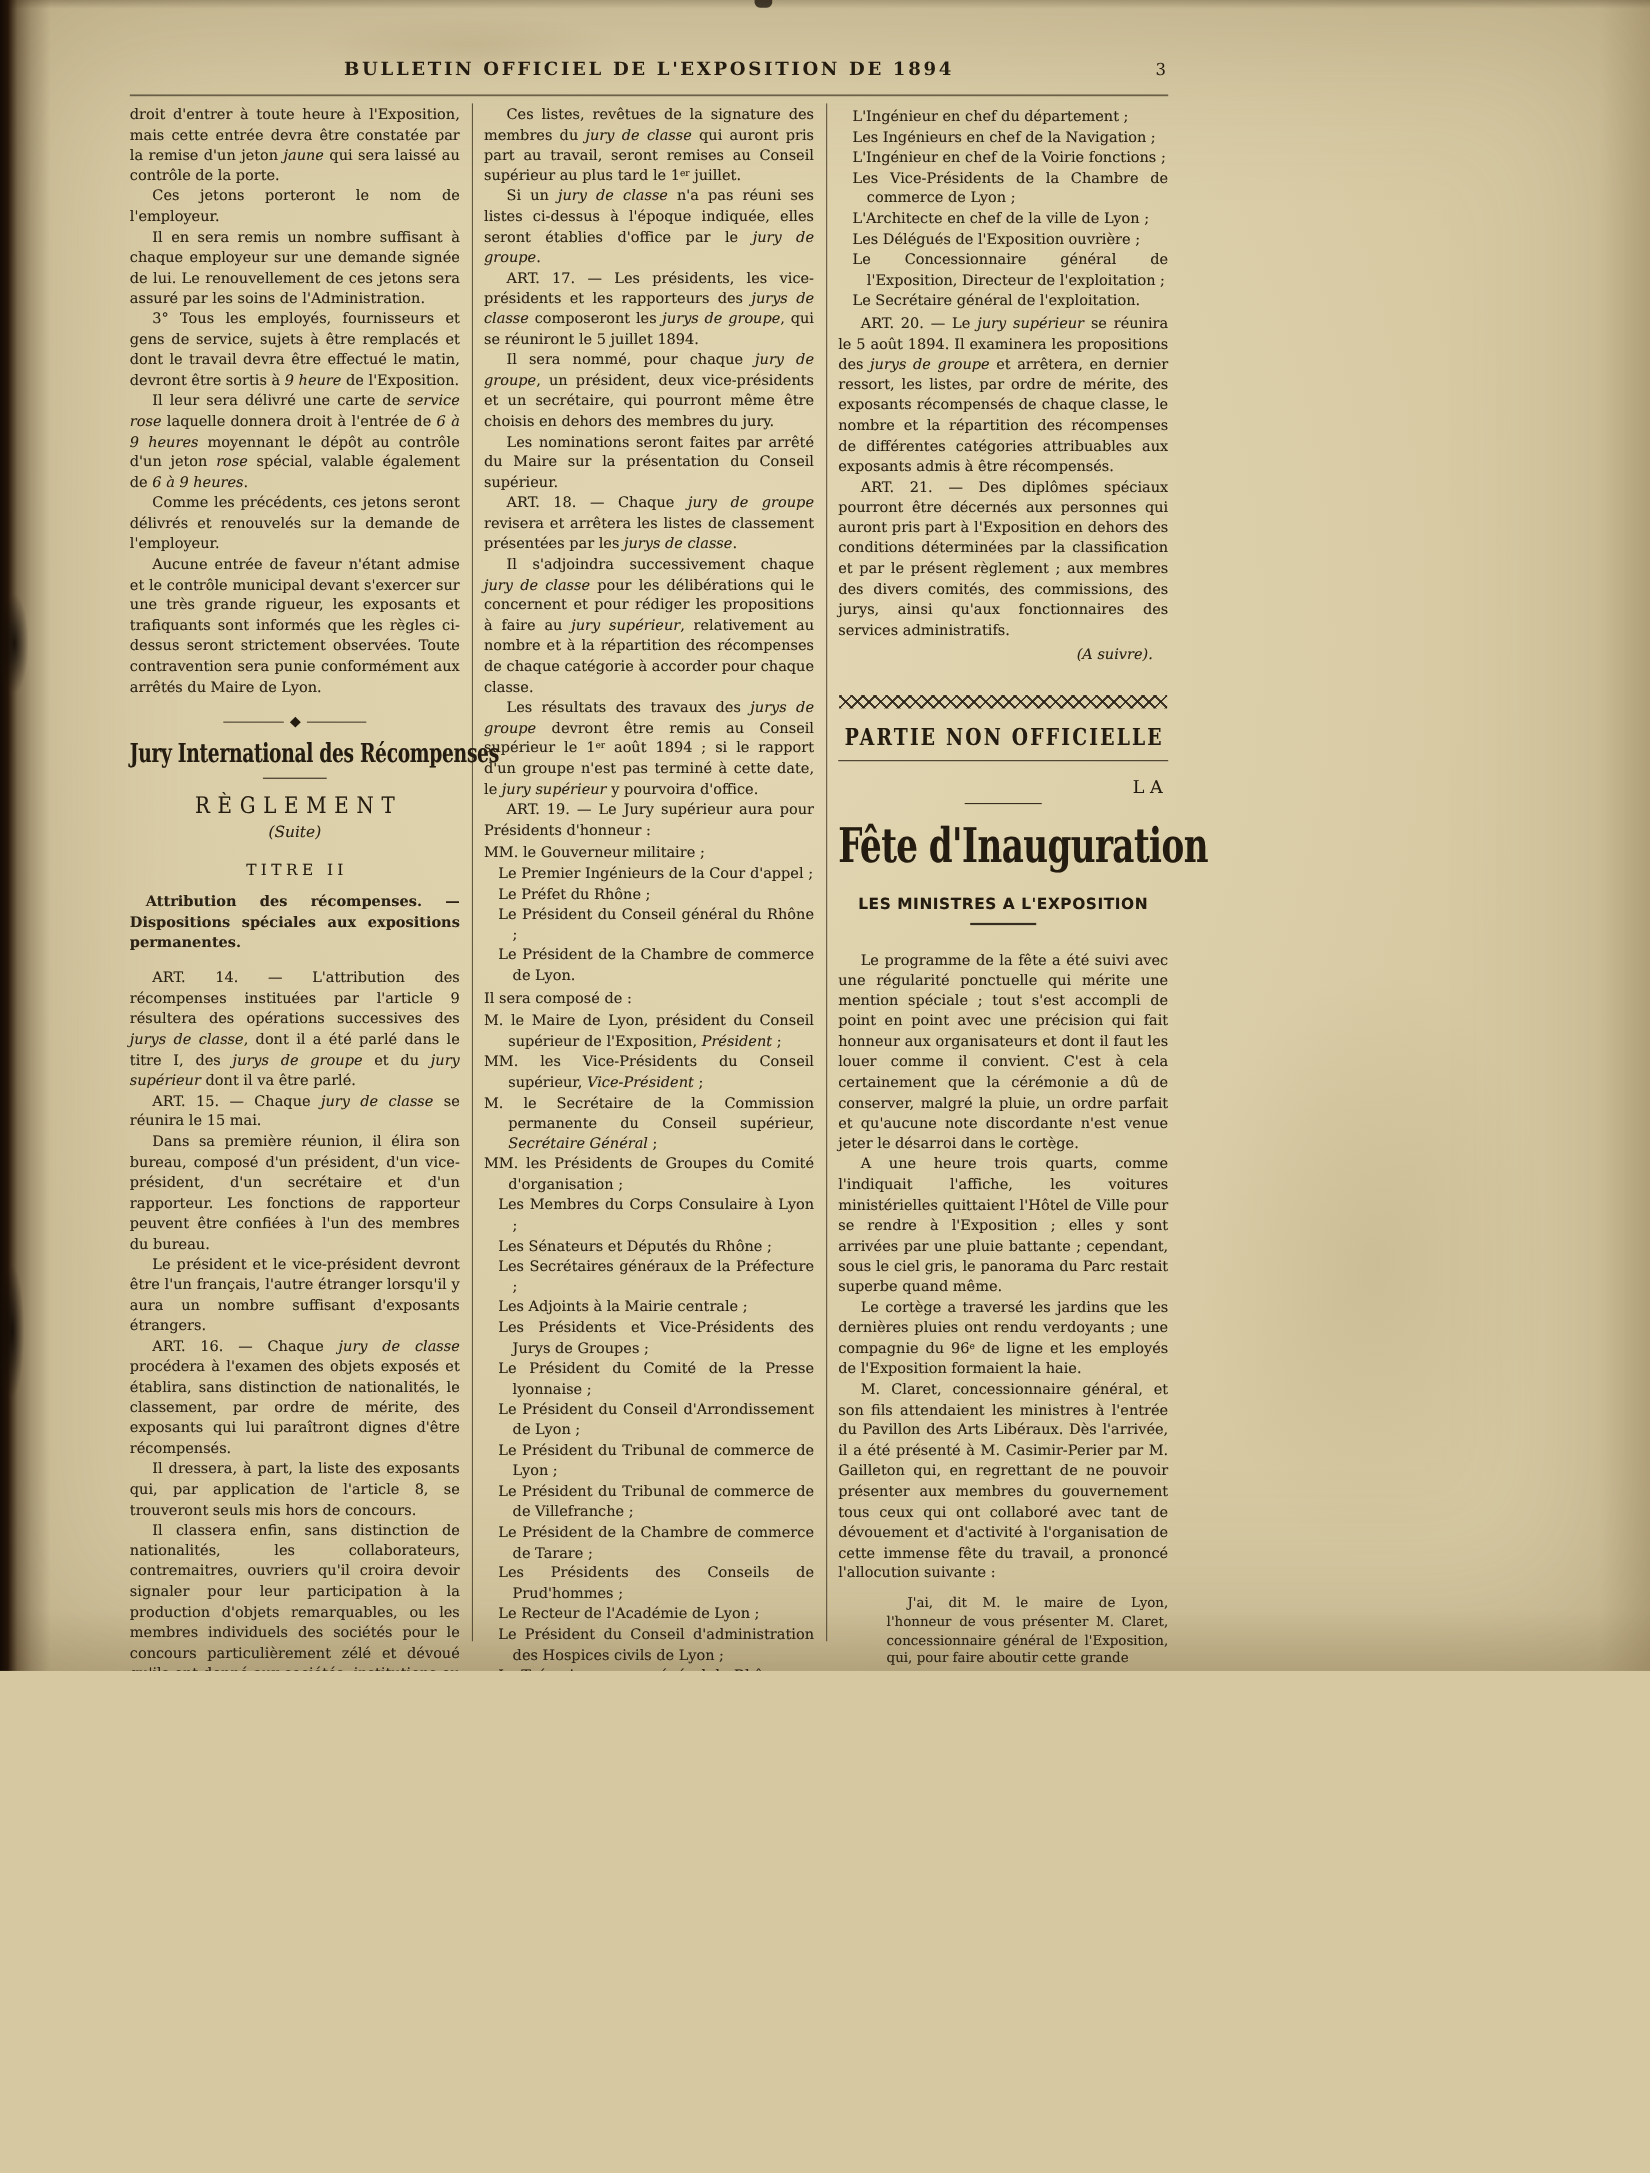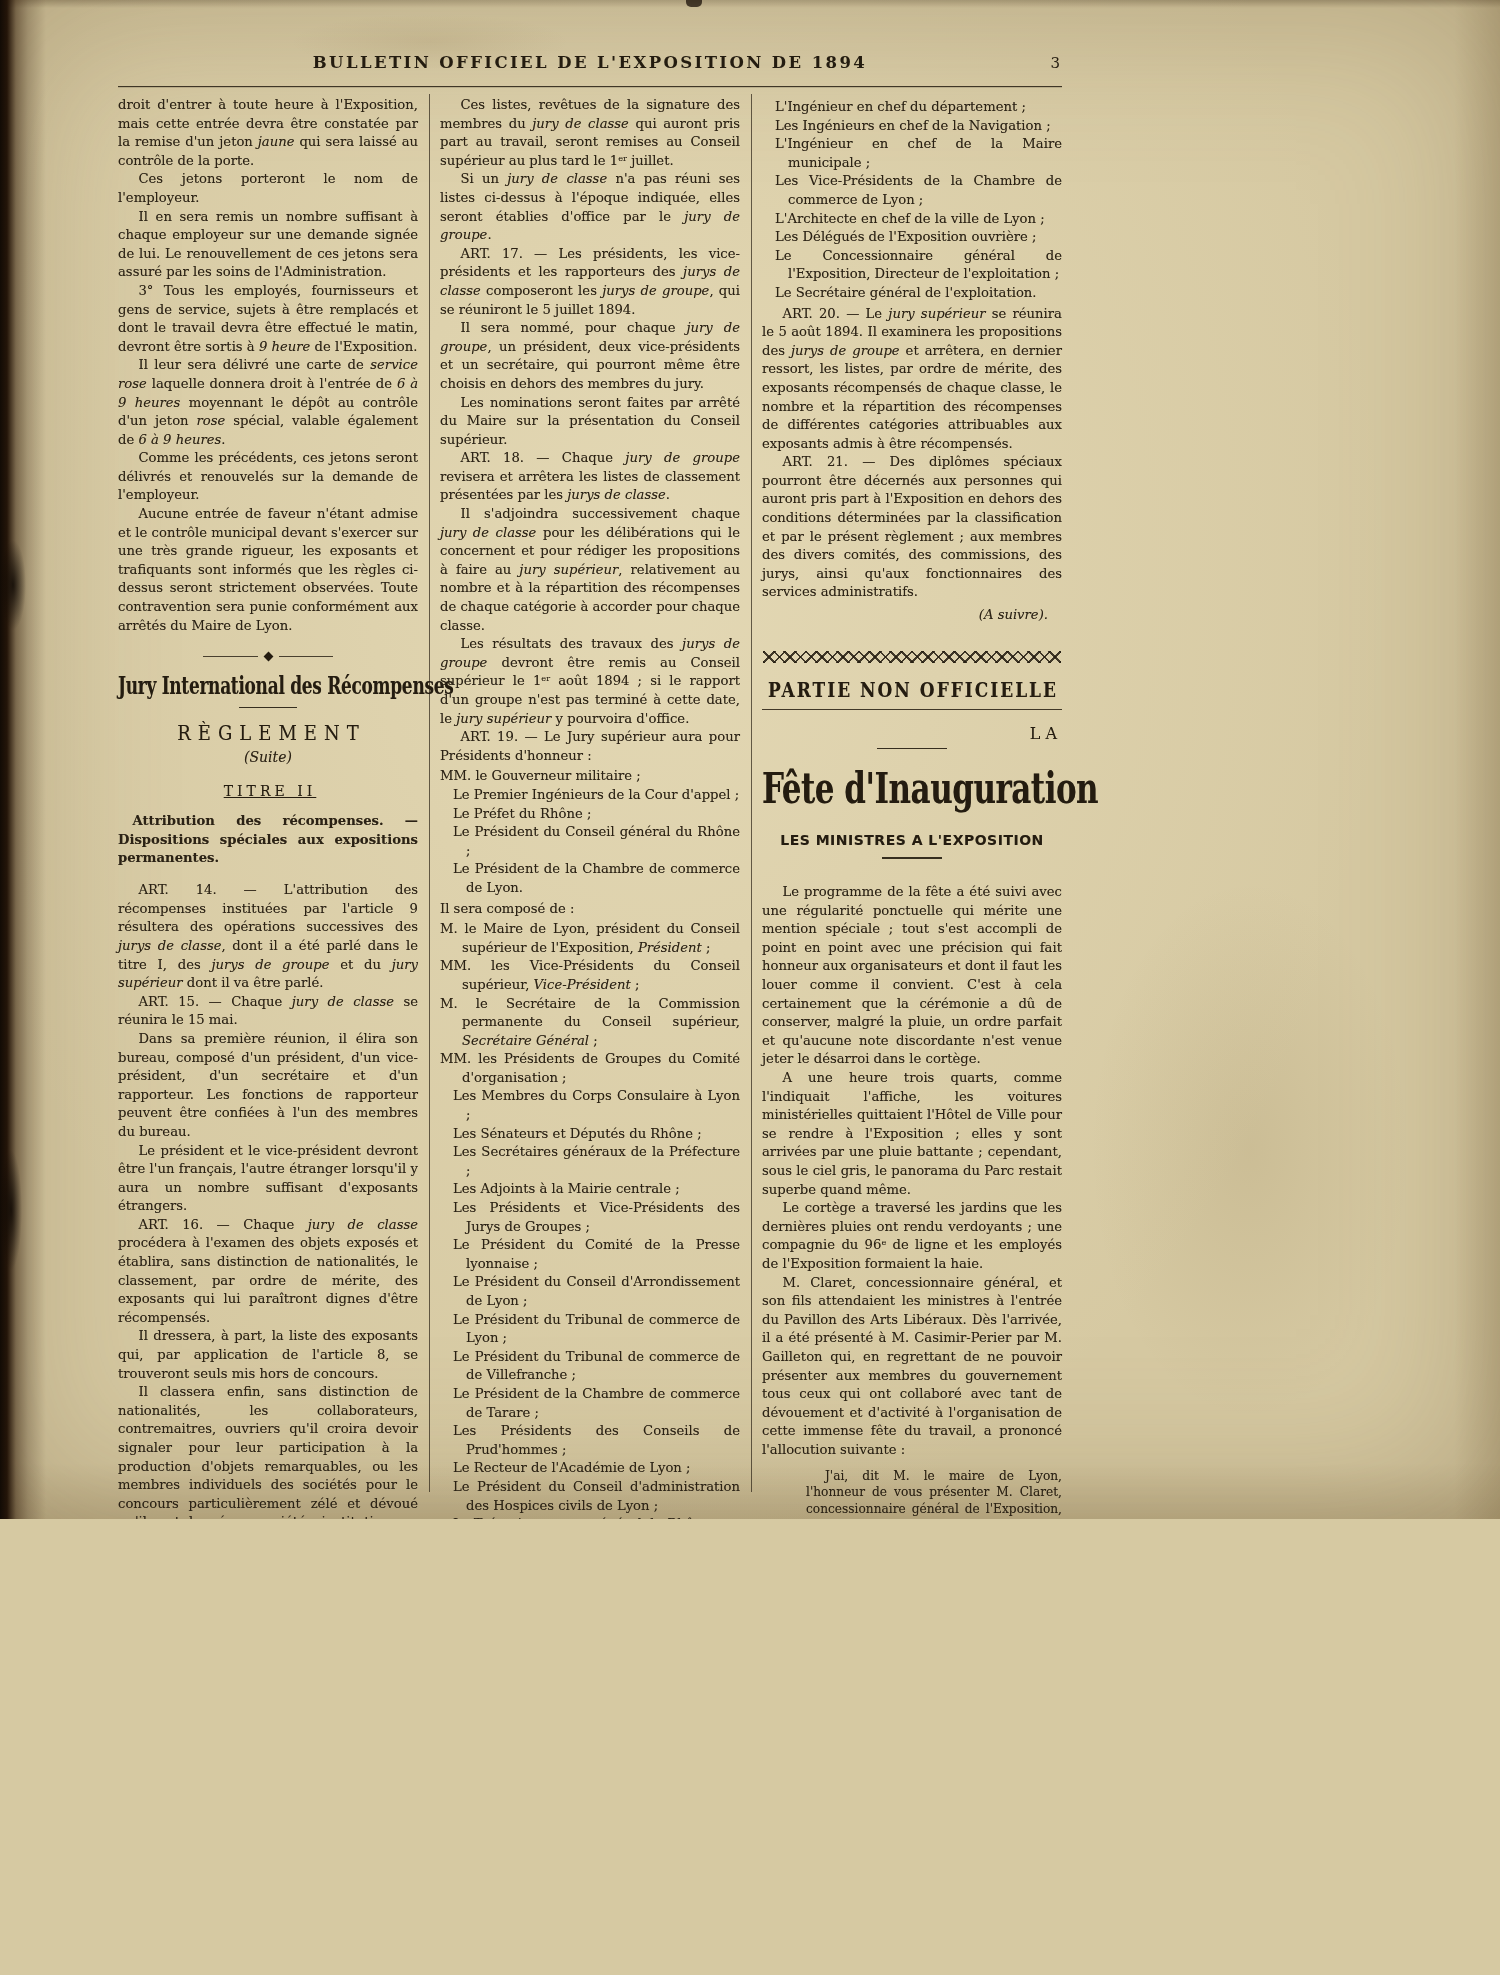--- a/index.html
+++ b/index.html
@@ -57,21 +57,21 @@
   .dline{flex:1;height:1px;background:rgba(36,28,16,.8);}
   .dsq{width:7px;height:7px;background:#241c10;transform:rotate(45deg);flex:0 0 auto;}
 
   .h-main{font-weight:bold;font-size:17px;line-height:1;text-align:center;margin:18px 0 12px;
           letter-spacing:-0.3px;color:#241c10;white-space:nowrap;transform:scaleY(1.4);}
   .rule-short{width:58px;height:1px;background:rgba(36,28,16,.9);margin:10px auto;}
   .rule-full{height:1px;background:rgba(36,28,16,.85);margin:6px 0 14px;}
   .h-reglement{font-weight:normal;font-size:18px;line-height:1;text-align:center;letter-spacing:7px;text-indent:7px;
                margin:16px 0 8px;color:#241c10;transform:scaleY(1.15);}
   .h-suite{font-style:italic;font-size:14px;line-height:1;text-align:center;margin:4px 0 20px;}
-  .h-titre{font-weight:normal;font-size:14px;line-height:1;letter-spacing:4px;text-indent:4px;text-align:center;margin:18px 0 14px;color:#241c10;text-decoration:underline;}
+  .h-titre{font-weight:normal;font-size:14px;line-height:1;letter-spacing:4px;text-indent:4px;text-align:center;margin:18px 0 14px;color:#241c10;}
   .h-partie{font-weight:bold;font-size:17px;line-height:1.1;letter-spacing:2px;text-indent:2px;text-align:center;
             margin:18px 0 10px;color:#241c10;white-space:nowrap;transform:scaleY(1.25);}
   .h-la{font-weight:normal;font-size:16px;line-height:1;letter-spacing:5px;text-indent:5px;text-align:right;margin:16px 0 12px;color:#241c10;}
   .h-la::after{content:"";display:block;width:70px;height:1px;background:rgba(36,28,16,.9);margin:6px auto 0;}
   .h-fete{font-weight:bold;font-size:31px;line-height:1;letter-spacing:-0.5px;text-align:center;
           margin:24px 0 28px;color:#241c10;white-space:nowrap;transform:scaleY(1.4);}
   .h-ministres{font-family:"DejaVu Sans","Liberation Sans",sans-serif;font-weight:bold;font-size:14px;line-height:1.2;
                letter-spacing:.5px;text-align:center;margin:10px 0 24px;color:#241c10;}
   .h-ministres::after{content:"";display:block;width:60px;height:2px;background:rgba(36,28,16,.9);margin:8px auto 0;}
   .ornament{height:12px;margin:26px 1px 14px;
@@ -166,21 +166,21 @@
         <p class="li li-in">Le Trésorier-payeur général du Rhône ;</p>
         <p class="li li-in">Le Directeur de la Suite de France ;</p>
         <p class="li li-in">Le Syndic des Agents de change ;</p>
         <p class="li li-in">Le Premier Vice-Président du Bureau de bienfaisance ;</p>
       </div>
     </section>
   <section class="col col-3" id="col-2">
       <div class="list">
         <p class="li li-in">L'Ingénieur en chef du département ;</p>
         <p class="li li-in">Les Ingénieurs en chef de la Navigation ;</p>
-        <p class="li li-in">L'Ingénieur en chef de la Maire municipale ;</p>
+        <p class="li li-in">L'Ingénieur en chef de la Voirie fonctions ;</p>
         <p class="li li-in">Les Vice-Présidents de la Chambre de commerce de Lyon ;</p>
         <p class="li li-in">L'Architecte en chef de la ville de Lyon ;</p>
         <p class="li li-in">Les Délégués de l'Exposition ouvrière ;</p>
         <p class="li li-in">Le Concessionnaire général de l'Exposition, Directeur de l'exploitation ;</p>
         <p class="li li-in">Le Secrétaire général de l'exploitation.</p>
       </div>
       <p class="para">ART. 20. — Le <i>jury supérieur</i> se réunira le 5 août 1894. Il examinera les propositions des <i>jurys de groupe</i> et arrêtera, en dernier ressort, les listes, par ordre de mérite, des exposants récompensés de chaque classe, le nombre et la répartition des récompenses de différentes catégories attribuables aux exposants admis à être récompensés.</p>
       <p class="para">ART. 21. — Des diplômes spéciaux pourront être décernés aux personnes qui auront pris part à l'Exposition en dehors des conditions déterminées par la classification et par le présent règlement ; aux membres des divers comités, des commissions, des jurys, ainsi qu'aux fonctionnaires des services administratifs.</p>
       <p class="para right-italic noindent">(A suivre).</p>
       <div class="ornament"></div>

